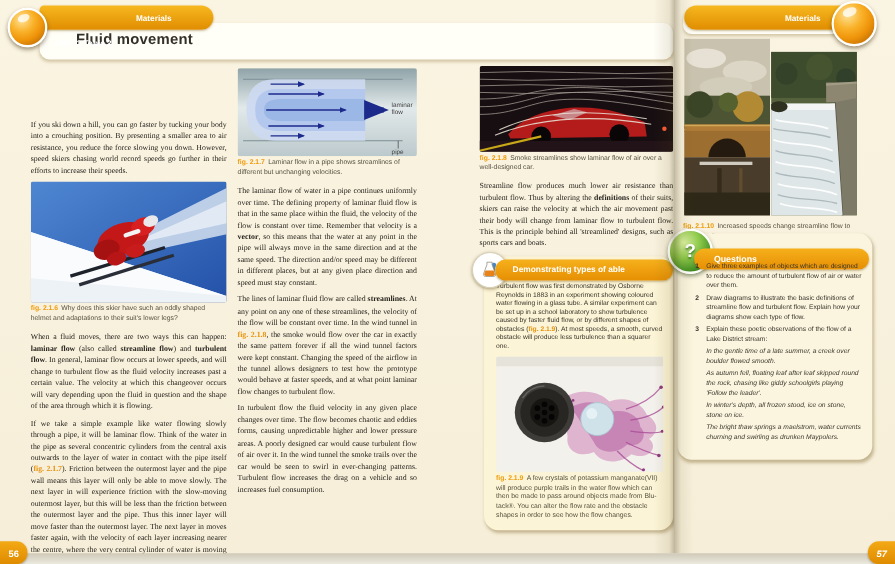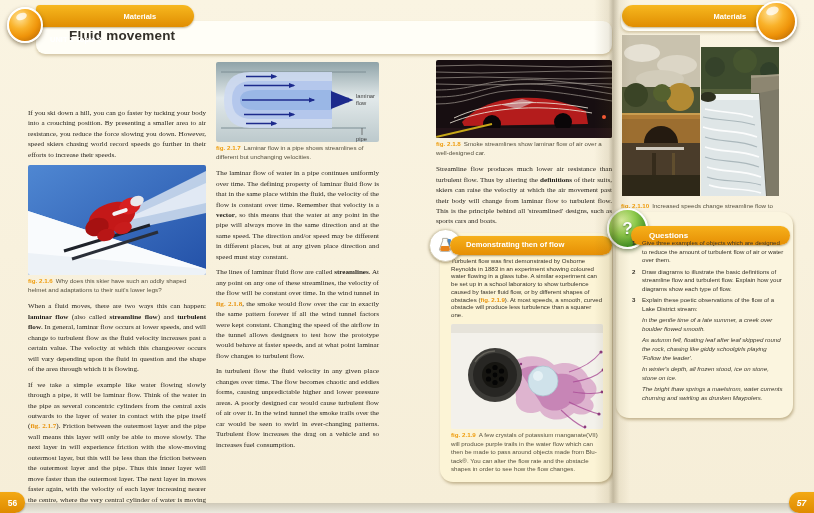--- a/index.html
+++ b/index.html
@@ -208,21 +208,21 @@
       <p><span>Streamline flow produces much lower air resistance than turbulent flow. Thus by altering the </span><span class="seg-b">definitions</span><span> of their suits, skiers can raise the velocity at which the air movement past their body will change from laminar flow to turbulent flow. This is the principle behind all 'streamlined' designs, such as sports cars and boats.</span></p>
 
       <div class="demobox">
         <div class="badge">
           <svg width="19" height="19" viewBox="0 0 20 20">
             <rect x="11" y="3" width="4" height="11" rx="1.5" fill="#4a88c8" transform="rotate(14 13 8)"></rect>
             <path d="M7,2.5 h5 v2.5 l3.2,8.5 a2,2 0 0 1 -1.9,2.7 h-7.6 a2,2 0 0 1 -1.9,-2.7 l3.2,-8.5 Z" fill="#fdfdfb" stroke="#8a8678" stroke-width=".7"></path>
             <path d="M5.6,10.5 h7.8 l1.1,3 a1.6,1.6 0 0 1 -1.5,2.2 h-7 a1.6,1.6 0 0 1 -1.5,-2.2 Z" fill="#e8831a"></path>
           </svg>
         </div>
-        <div class="pill">Demonstrating then of flow</div>
+        <div class="pill">Demonstrating types of able</div>
         <p class="boxtext"><span>Turbulent flow was first demonstrated by Osborne Reynolds in 1883 in an experiment showing coloured water flowing in a glass tube. A similar experiment can be set up in a school laboratory to show turbulence caused by faster fluid flow, or by different shapes of obstacles (</span><span class="seg-ref">fig. 2.1.9</span><span>). At most speeds, a smooth, curved obstacle will produce less turbulence than a squarer one.</span></p>
 
         <div class="fig">
           <svg width="152" height="105" viewBox="0 0 152 105">
             <rect width="152" height="105" fill="#f3f1eb"></rect>
             <rect width="152" height="9" fill="#e6e3da"></rect>
             <path d="M60,38 C78,28 94,32 103,41 C119,35 133,43 137,53 C147,59 149,69 139,75 C149,83 137,95 123,89 C111,99 95,97 89,87 C75,93 63,85 65,73 Z" fill="#c977b4" opacity=".5"></path>
             <path d="M68,46 C84,38 99,42 107,50 C121,48 131,56 131,64 C139,72 131,84 119,80 C109,90 93,88 89,78 Z" fill="#b55fa2" opacity=".55"></path>
             <g stroke="#a94b96" stroke-width="1.1" fill="none" opacity=".8">
               <path d="M118,48 C132,44 142,38 150,28"></path>

